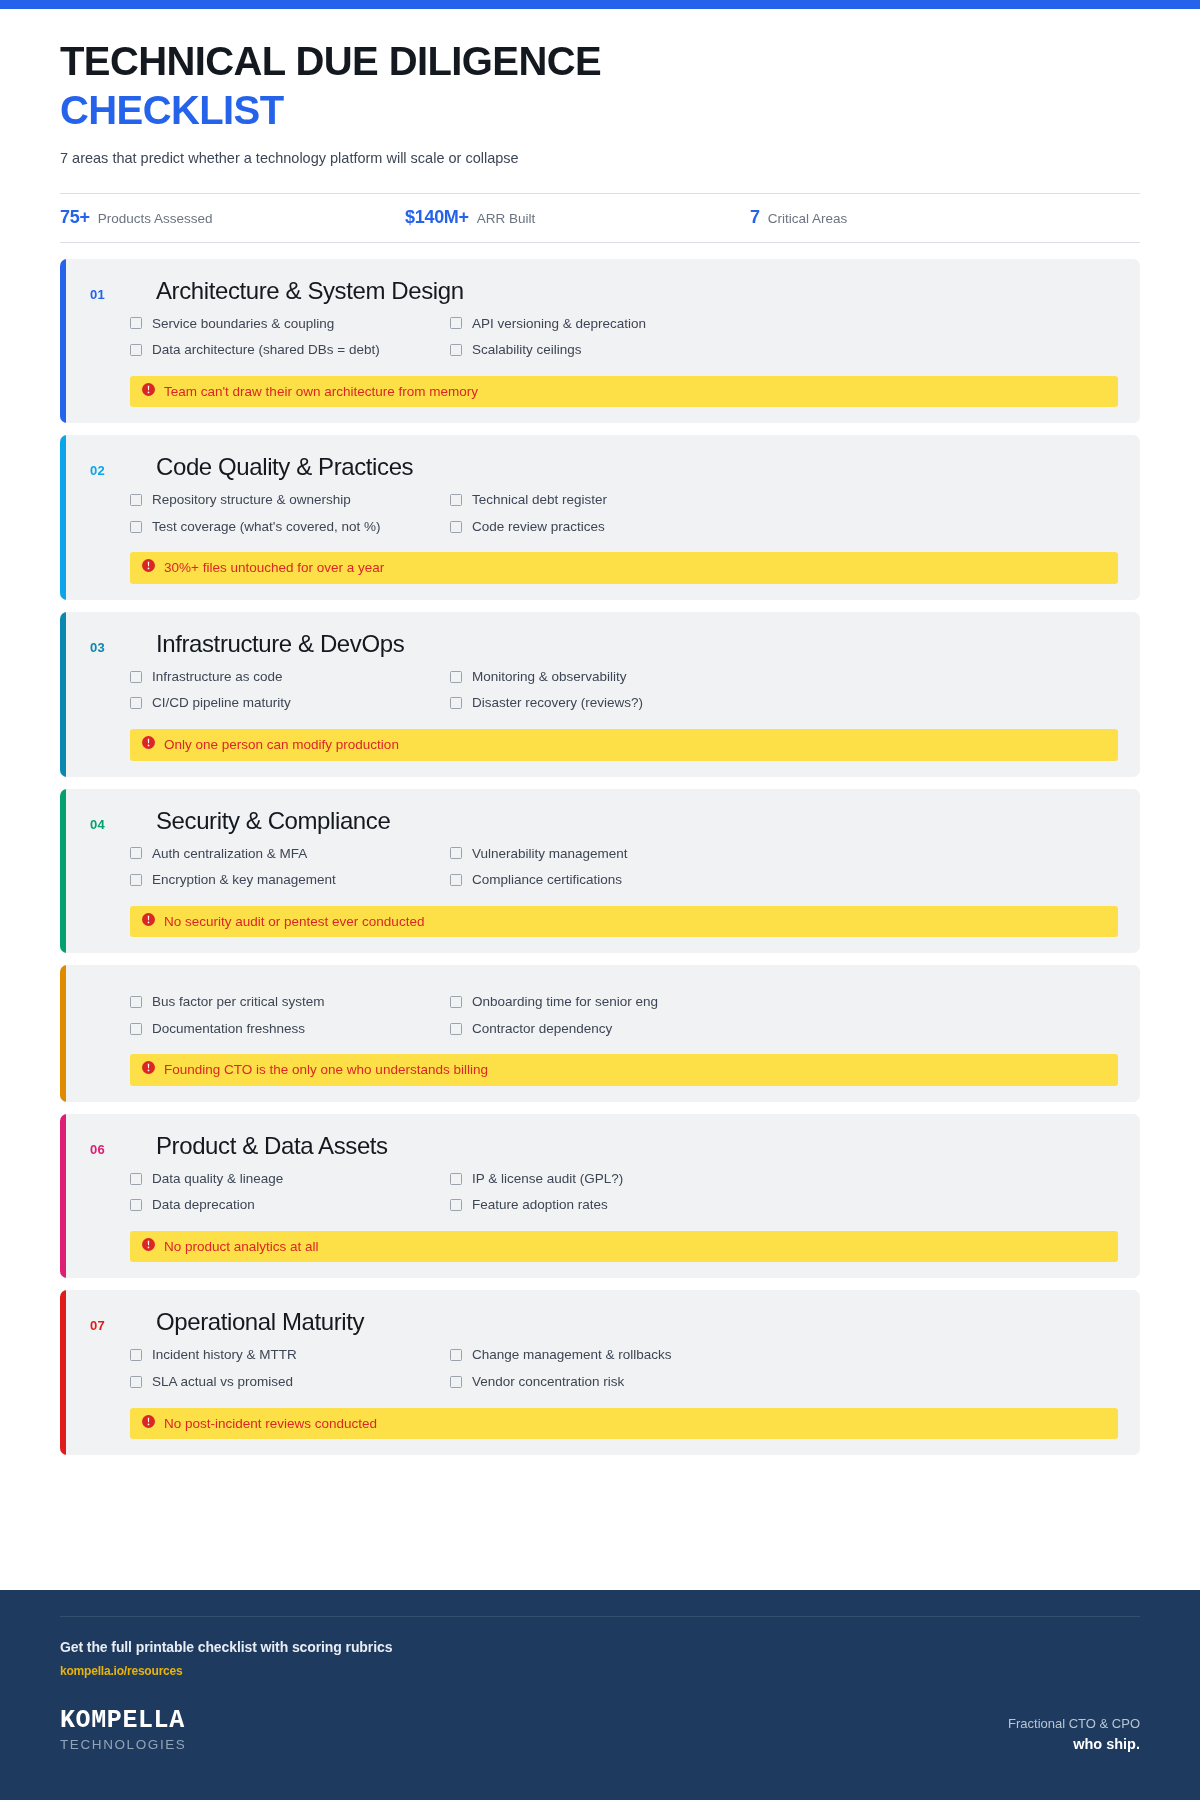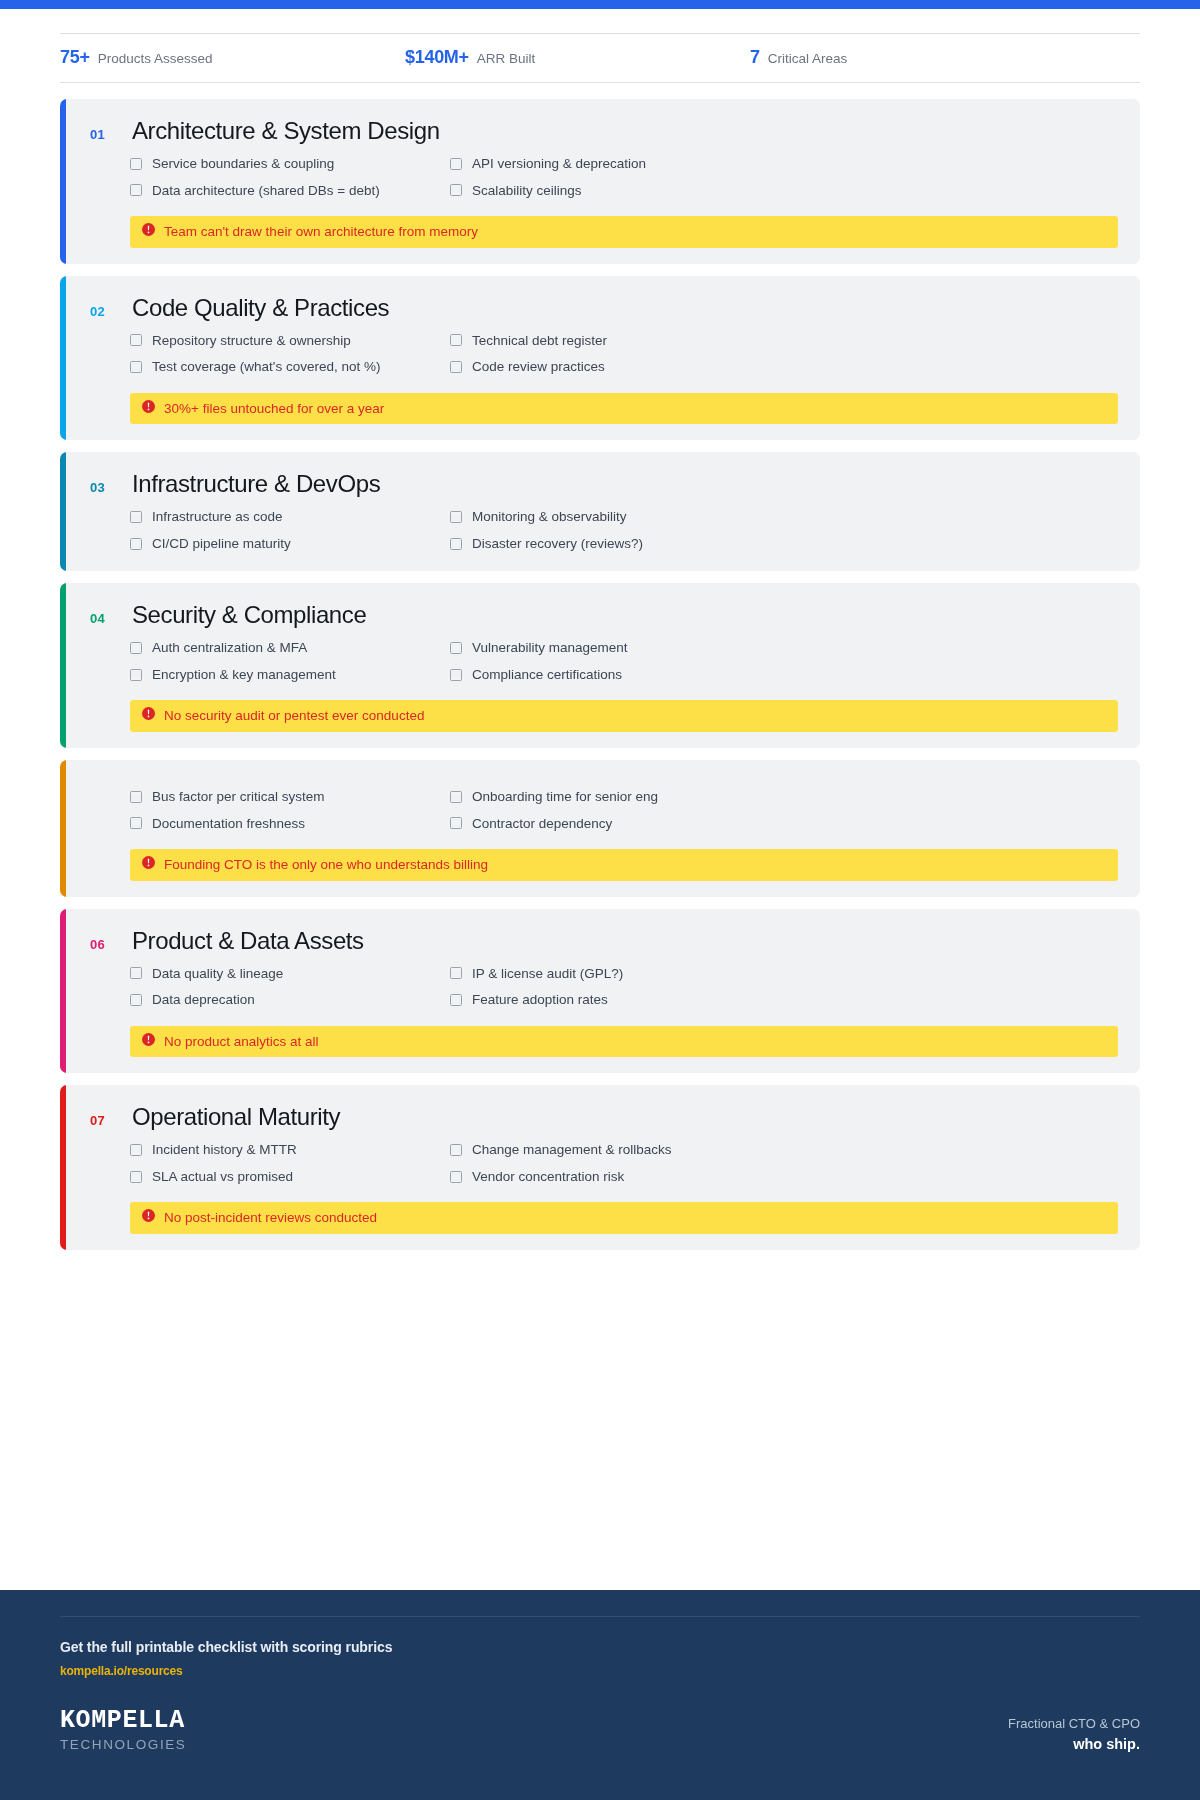--- a/index.html
+++ b/index.html
@@ -96,21 +96,21 @@
   }
   .card-bar {
     position: absolute;
     left: 0; top: 0; bottom: 0;
     width: 6px;
   }
 
   .card-head {
     display: flex;
     align-items: baseline;
-    gap: 4px;
+    gap: 28px;
     padding-left: 8px;
   }
   .card-num {
     font-size: 13px;
     font-weight: 700;
     letter-spacing: 0.2px;
     min-width: 22px;
   }
   .card-title {
     font-size: 24px;
@@ -229,20 +229,25 @@
 </style>
 </head>
 <body>
 
 <div class="page">
 
   <div class="top-rule"></div>
 
   <div class="content">
 
+    <div class="header">
+      <div class="title-main">TECHNICAL DUE DILIGENCE</div>
+      <div class="title-accent">CHECKLIST</div>
+      <div class="subtitle">7 areas that predict whether a technology platform will scale or collapse</div>
+    </div>
 
     <div class="stats">
       <div class="stat">
         <span class="stat-value">75+</span>
         <span class="stat-label">Products Assessed</span>
       </div>
       <div class="stat">
         <span class="stat-value">$140M+</span>
         <span class="stat-label">ARR Built</span>
       </div>
@@ -334,20 +339,27 @@
             </label>
             <label class="item">
               <span class="checkbox"></span>
               <span class="item-label">CI/CD pipeline maturity</span>
             </label>
             <label class="item">
               <span class="checkbox"></span>
               <span class="item-label">Disaster recovery (reviews?)</span>
             </label>
           </div>
+          <div class="flag">
+            <svg class="flag-icon" viewBox="0 0 16 16">
+              <circle cx="8" cy="8" r="8" fill="#DC2626"></circle>
+              <path d="M7.1 3.4h1.8l-.3 5.6H7.4zM8 10.6a1.05 1.05 0 1 1 0 2.1 1.05 1.05 0 0 1 0-2.1z" fill="#ffffff"></path>
+            </svg>
+            <span class="flag-text">Only one person can modify production</span>
+          </div>
         </div>
         <div class="card">
           <div class="card-bar" style="background: rgb(5, 160, 112);"></div>
           <div class="card-head">
             <div class="card-num" style="color: rgb(5, 160, 112);">04</div>
             <div class="card-title">Security &amp; Compliance</div>
           </div>
           <div class="items">
             <label class="item">
               <span class="checkbox"></span>

